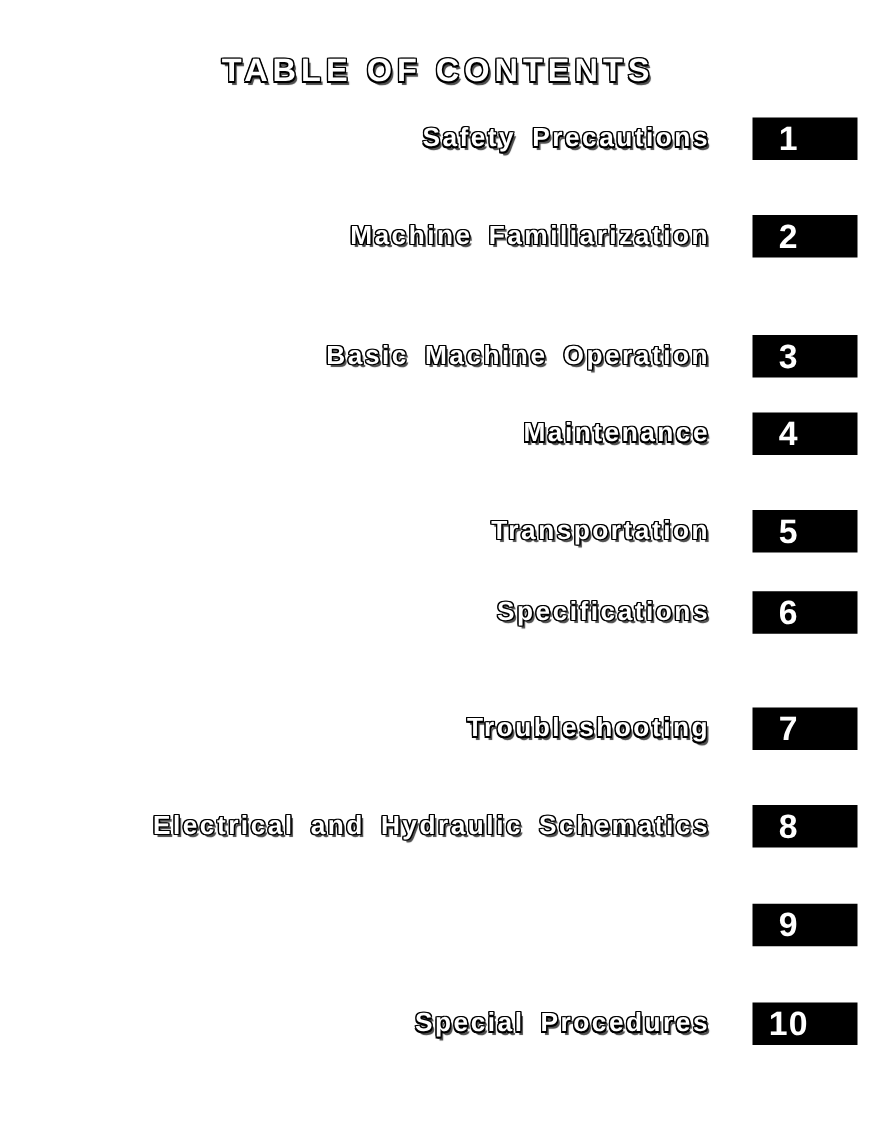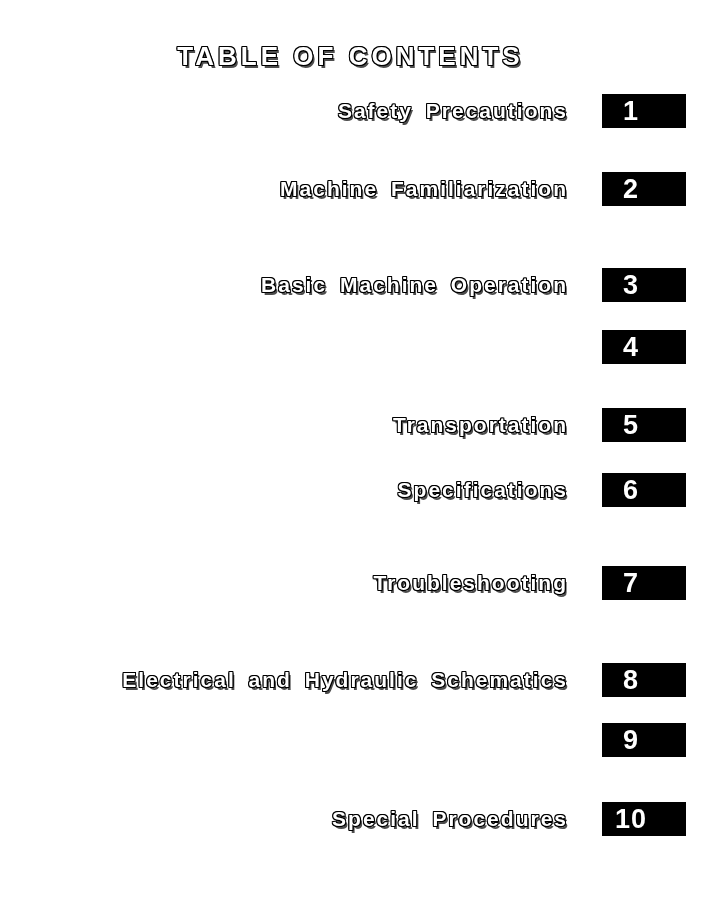--- a/index.html
+++ b/index.html
@@ -105,20 +105,21 @@
   </div>
 
   <div class="row" style="top: 268px;">
     <span class="label outline">Basic Machine Operation</span>
     <span class="numbox">
       <span class="num">3</span>
     </span>
   </div>
 
   <div class="row" style="top: 330px;">
+    <span class="label outline">Maintenance</span>
     <span class="numbox">
       <span class="num">4</span>
     </span>
   </div>
 
   <div class="row" style="top: 408px; text-decoration: underline;">
     <span class="label outline">Transportation</span>
     <span class="numbox">
       <span class="num">5</span>
     </span>
@@ -131,21 +132,21 @@
     </span>
   </div>
 
   <div class="row" style="top: 566px;">
     <span class="label outline">Troubleshooting</span>
     <span class="numbox">
       <span class="num">7</span>
     </span>
   </div>
 
-  <div class="row" style="top: 644px; margin-top: 19px;">
+  <div class="row" style="top: 644px;">
     <span class="label outline">Electrical and Hydraulic Schematics</span>
     <span class="numbox">
       <span class="num">8</span>
     </span>
   </div>
 
   <div class="row" style="top: 723px;">
     <span class="numbox">
       <span class="num">9</span>
     </span>

